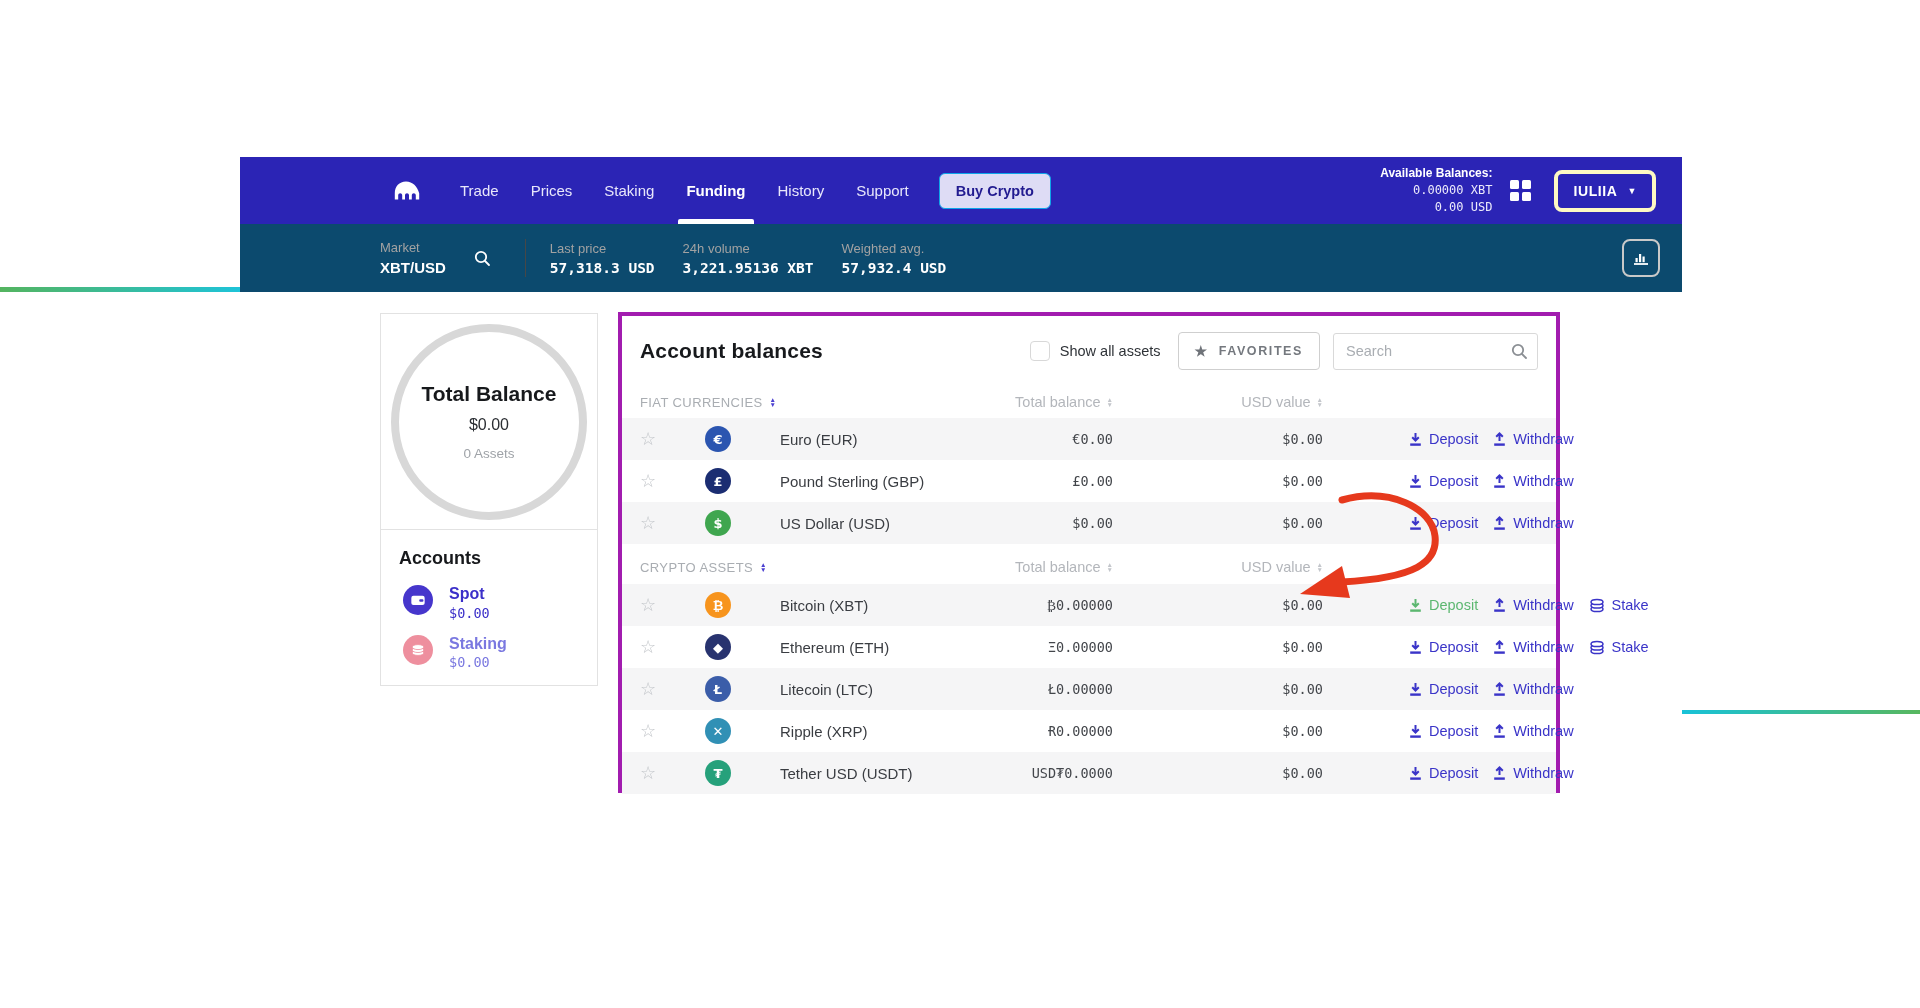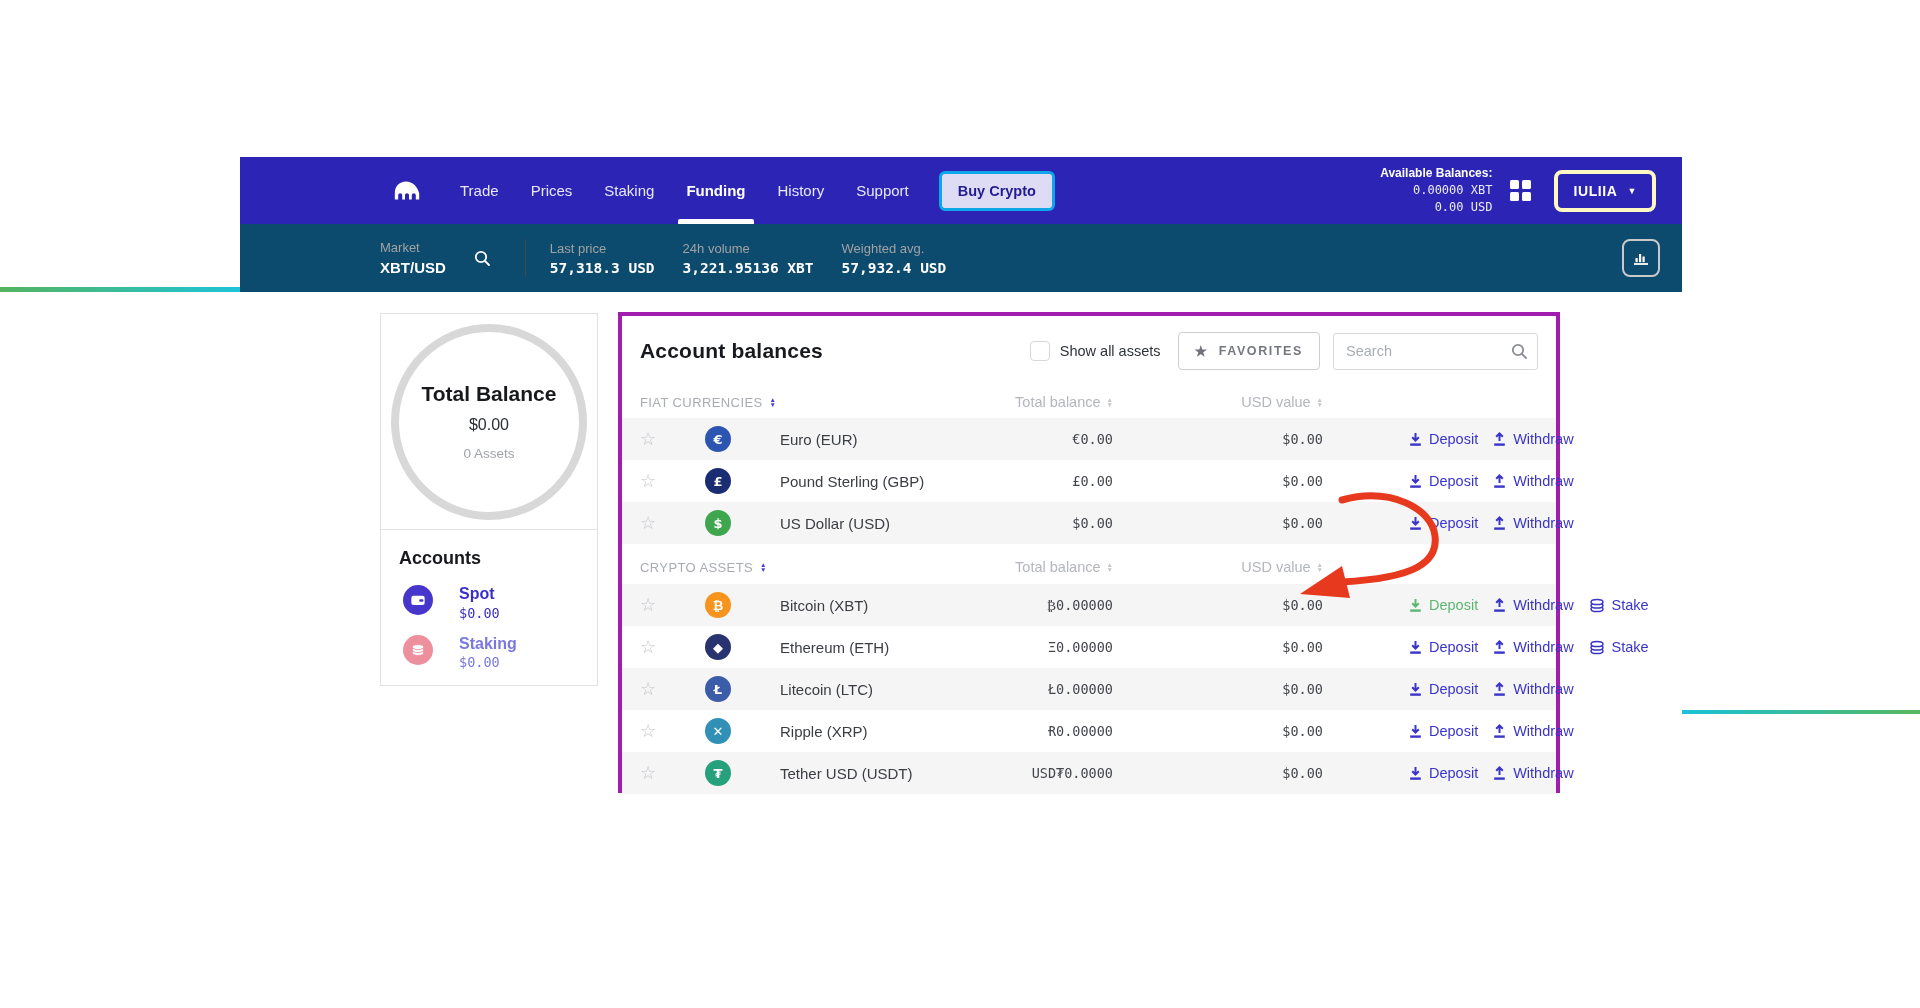--- a/index.html
+++ b/index.html
@@ -10,21 +10,21 @@
   .line-left  { position:absolute; left:0; top:287px; width:240px; height:5px; background:linear-gradient(90deg,#54b45f,#1ec3d8); }
   .line-right { position:absolute; left:1682px; top:710px; width:238px; height:4px; background:linear-gradient(90deg,#18c2d8,#58b75f); }
 
   
   .nav { position:absolute; left:240px; top:157px; width:1442px; height:67px; background:#2b24b5; display:flex; align-items:center; padding:0 26px 0 150px; }
   .logo { width:32px; height:32px; margin-right:22px; display:flex; align-items:center; justify-content:center; }
   .nav-items { display:flex; height:100%; }
   .nav-item { position:relative; height:100%; display:flex; align-items:center; padding:0 16px; color:#e8e7fb; font-size:15px; cursor:pointer; }
   .nav-item.active { color:#fff; font-weight:bold; }
   .nav-item.active::after { content:""; position:absolute; left:8px; right:8px; bottom:0; height:5px; background:#fff; border-radius:2px 2px 0 0; }
-  .buy-crypto { margin-left:14px; padding:9px 16px; background:#dedcf5; color:#221b90; border:3px solid #0ea5e9; border-radius:6px; font-size:14.5px; font-weight:bold; cursor:pointer; font-family:inherit; }
+  .buy-crypto { margin-left:14px; padding:9px 16px; background:#dedcf5; color:#221b90; border:1px solid #0ea5e9; border-radius:6px; font-size:14.5px; font-weight:bold; cursor:pointer; font-family:inherit; }
   .nav-balances { margin-left:auto; text-align:right; color:#fff; font-size:12px; line-height:1.4; }
   .nav-balances .t { font-weight:bold; }
   .nav-balances .n { font-family:"DejaVu Sans Mono","DejaVu Sans",monospace; color:#eceafb; }
   .grid-btn { margin-left:18px; width:22px; height:22px; display:grid; grid-template-columns:9px 9px; grid-template-rows:9px 9px; gap:3px; background:none; border:none; cursor:pointer; }
   .grid-btn i { background:#fff; border-radius:1.5px; }
   .user-btn { margin-left:22px; display:flex; align-items:center; gap:10px; border:4px solid #fef9c3; border-radius:8px; background:transparent; color:#fff; font-weight:bold; font-size:14px; letter-spacing:.6px; padding:9px 15px; cursor:pointer; font-family:inherit; }
   .caret { font-size:9px; color:#fff; }
 
   
   .ticker { position:absolute; left:240px; top:224px; width:1442px; height:68px; background:#0c4a6e; display:flex; align-items:center; padding-left:140px; color:#fff; }
@@ -41,21 +41,21 @@
 
   
   .side-card { position:absolute; left:380px; top:313px; width:218px; height:373px; border:1px solid #e2e2e2; background:#fff; }
   .circle-sec { height:216px; border-bottom:1px solid #e2e2e2; display:flex; align-items:center; justify-content:center; }
   .circle { width:196px; height:196px; border-radius:50%; border:8px solid #d8d8d8; display:flex; flex-direction:column; align-items:center; justify-content:center; }
   .circle-title { font-size:21px; font-weight:bold; color:#17191c; margin-bottom:10px; }
   .circle-value { font-size:16px; color:#2b2e33; margin-bottom:12px; }
   .circle-assets { font-size:13.5px; color:#9fa3a8; }
   .accounts { padding:18px 18px 0 18px; }
   .accounts-title { font-size:18px; font-weight:bold; color:#17191c; margin-bottom:16px; }
-  .account-item { display:flex; align-items:flex-start; gap:26px; margin-bottom:14px; margin-left:4px; cursor:pointer; }
+  .account-item { display:flex; align-items:flex-start; gap:16px; margin-bottom:14px; margin-left:4px; cursor:pointer; }
   .acc-icon { width:30px; height:30px; border-radius:50%; display:flex; align-items:center; justify-content:center; flex:0 0 30px; }
   .acc-name { font-size:16px; font-weight:bold; line-height:1.1; }
   .acc-value { font-family:"DejaVu Sans Mono","DejaVu Sans",monospace; font-size:13.5px; margin-top:2px; }
   .spot-c { color:#3b2fc9; }
   .stak-c { color:#7a78e0; }
 
   
   .panel { position:absolute; left:618px; top:312px; width:942px; height:481px; border:4px solid #a21caf; background:#fff; }
   .panel-head { height:70px; display:flex; align-items:center; padding:0 18px; }
   .panel-title { font-size:21px; font-weight:bold; letter-spacing:.2px; color:#17191c; }

